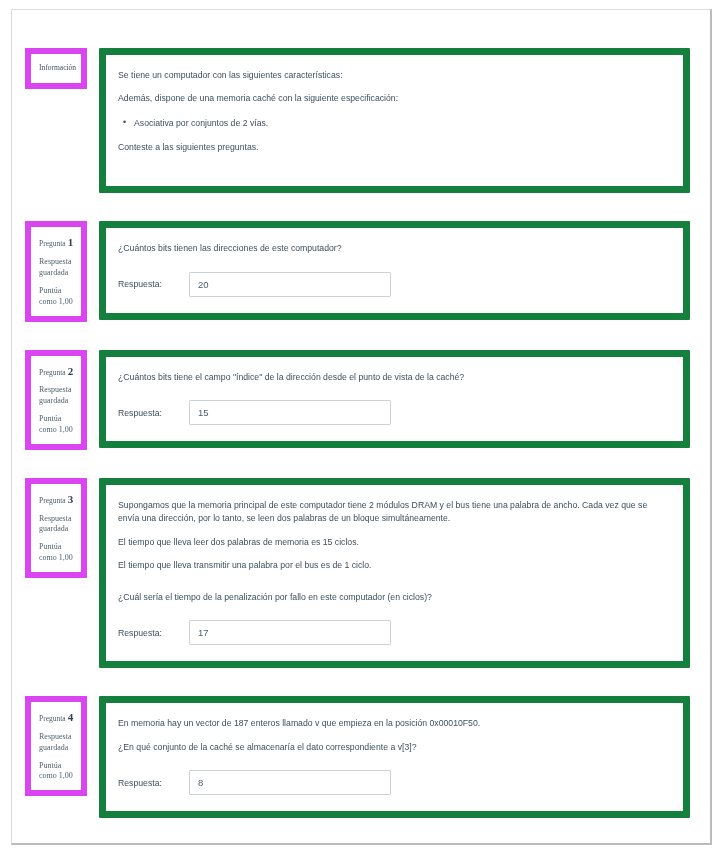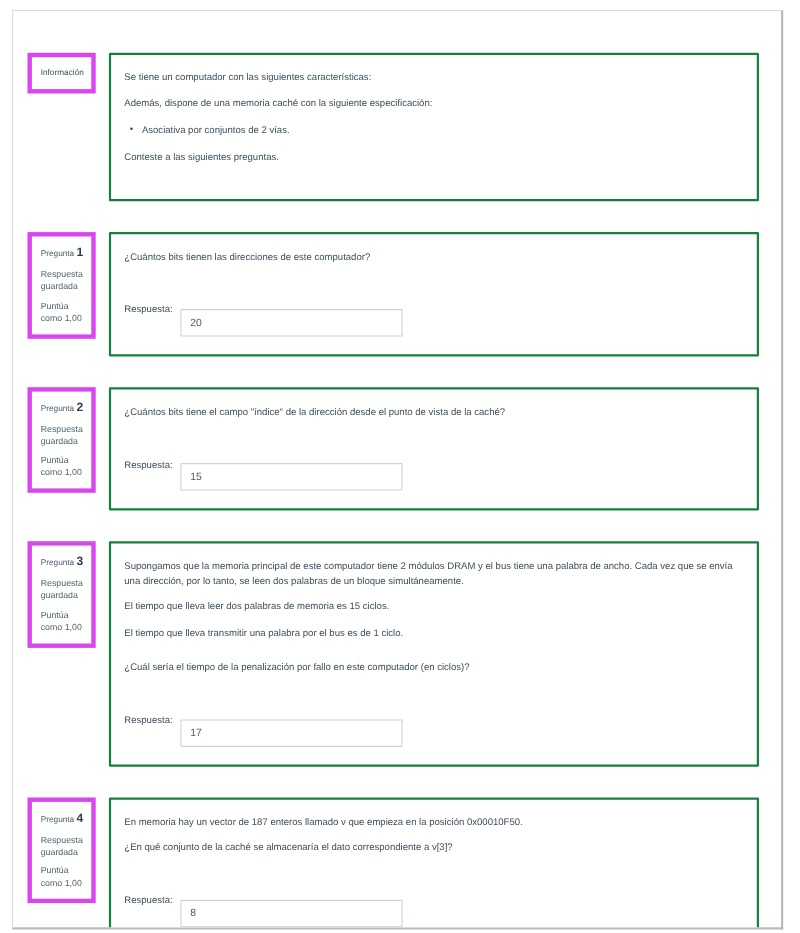--- a/index.html
+++ b/index.html
@@ -36,29 +36,30 @@
     padding: 0;
   }
   .block-row {
     display: flex;
     align-items: flex-start;
   }
 
   .infobox {
     width: 62px;
     min-height: 34px;
-    border: 4px solid #d946ef;
+    border: 6px solid #d946ef;
     background: #ffffff;
     box-sizing: border-box;
     padding: 8px 6px 8px 8px;
     font-size: 7.5px;
     line-height: 1.45;
     color: #4a5c6b;
     flex: 0 0 auto;
     margin-left: 13px;
+    font-family: Liberation Serif, serif;
   }
   .infobox .qnum-line {
     font-size: 7.5px;
     white-space: nowrap;
     margin-bottom: 6px;
   }
   .infobox .qnum-line .big {
     font-size: 11px;
     font-weight: bold;
     color: #2f4050;
@@ -83,21 +84,21 @@
     align-items: flex-start;
   }
   .infobox.info-only .info-label {
     font-size: 7.5px;
     color: #3d4f5d;
   }
 
   .content {
     margin-left: 12px;
     flex: 1 1 auto;
-    border: 2px solid #15803d;
+    border: 7px solid #15803d;
     background: #ffffff;
     box-sizing: border-box;
     padding: 14px 16px 16px 12px;
     margin-right: 20px;
     border-radius: 1px;
   }
   .content p {
     margin: 0 0 10px 0;
     font-size: 8.7px;
     line-height: 1.55;
@@ -123,40 +124,40 @@
     top: -1px;
     color: #3d4f5d;
     font-size: 9px;
   }
 
   
   .answer-row {
     display: flex;
     align-items: center;
     margin-top: 16px;
+    gap: 20px;
   }
   .answer-label {
     font-size: 8.7px;
     color: #3d4f5d;
     margin-right: 7px;
     white-space: nowrap;
   }
   .answer-input {
     width: 202px;
     height: 25px;
     border: 1px solid #cdd2d6;
     background: #ffffff;
     box-sizing: border-box;
     font-family: "Liberation Sans", sans-serif;
     font-size: 9.5px;
     color: #4c5d6a;
     padding: 0 8px;
     border-radius: 1px;
     outline: none;
-    margin-top: 24px;
   }
 
   
   .gap-info   { height: 38px; }
   .gap-q      { height: 28px; }
   .spacer-sm  { height: 8px; }
 </style>
 </head>
 <body>
 

